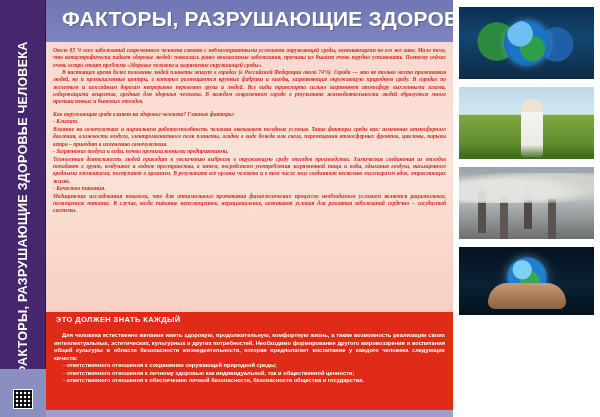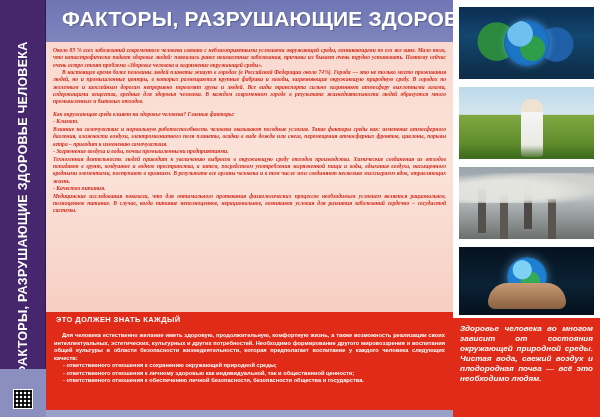--- a/index.html
+++ b/index.html
@@ -334,17 +334,14 @@
       <div class="ph2"></div>
     </div>
     <div class="photo photo-3">
       <div class="ph3"></div>
     </div>
     <div class="photo photo-4">
       <div class="ph4"></div>
     </div>
   </div>
 
-  <div class="quote-box">
-    <div class="quote-text">Здоровье человека во многом зависит от состояния окружающей природной среды. Чистая вода, свежий воздух и плодородная почва — всё это необходимо людям.</div>
-  </div>
 
 </div>
 
 </body></html>

